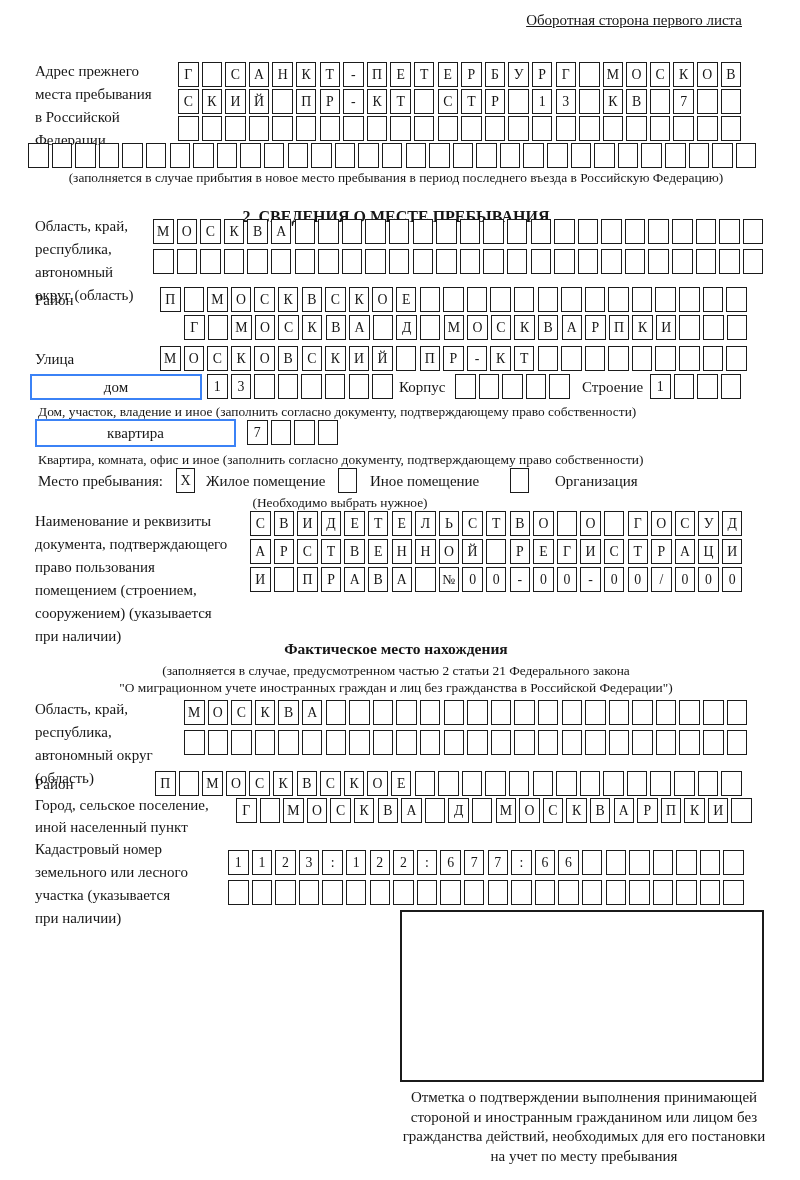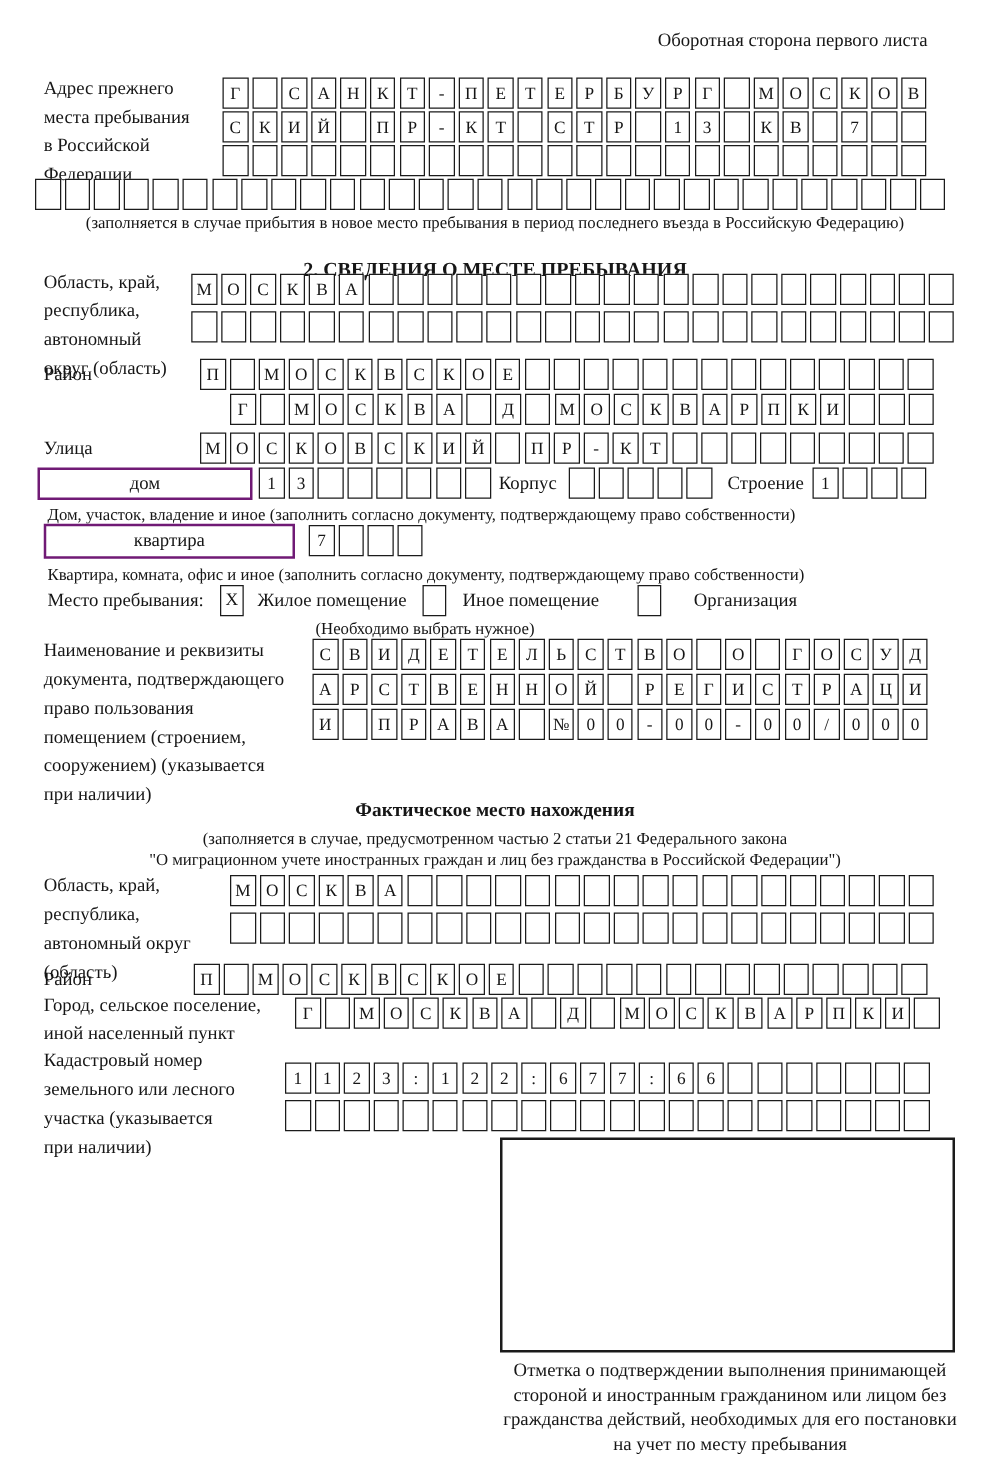--- a/index.html
+++ b/index.html
@@ -13,35 +13,35 @@
   .cap{font-size:13.4px;white-space:pre-line;}
   .center{width:792px;left:0;text-align:center;}
   .bold{font-weight:bold;}
   .cellrow{display:flex;}
   .cell{
     flex:none;box-sizing:border-box;width:20.5px;height:25px;margin-right:3.1px;
     border:1.9px solid #1b1b1b;display:flex;align-items:center;justify-content:center;
     font-size:13.8px;background:#fff;
   }
   .widebox{
-    box-sizing:border-box;border:2px solid #701a75;display:flex;
+    box-sizing:border-box;border:2px solid #3b82f6;display:flex;
     align-items:center;justify-content:center;font-size:15px;background:#fff;
   }
   .checkbox{
     box-sizing:border-box;width:19px;height:25px;border:1.9px solid #1b1b1b;
     display:flex;align-items:center;justify-content:center;font-size:14px;background:#fff;
   }
   .stampbox{box-sizing:border-box;border:2.4px solid #1b1b1b;background:#fff;}
 </style>
 </head>
 <body>
 
 <div class="page">
 
-  <div class="abs lbl" style="top:22px;right:58px;">Оборотная сторона первого листа</div>
+  <div class="abs lbl" style="top:9px;right:58px;text-decoration:underline;">Оборотная сторона первого листа</div>
 
   <div class="abs lbl" style="top:60px;left:35px;">Адрес прежнего
 места пребывания
 в Российской
 Федерации</div>
   <div class="abs cellrow" style="top:62px;left:178px;">
       <span class="cell">Г</span>
       <span class="cell"></span>
       <span class="cell">С</span>
       <span class="cell">А</span>

